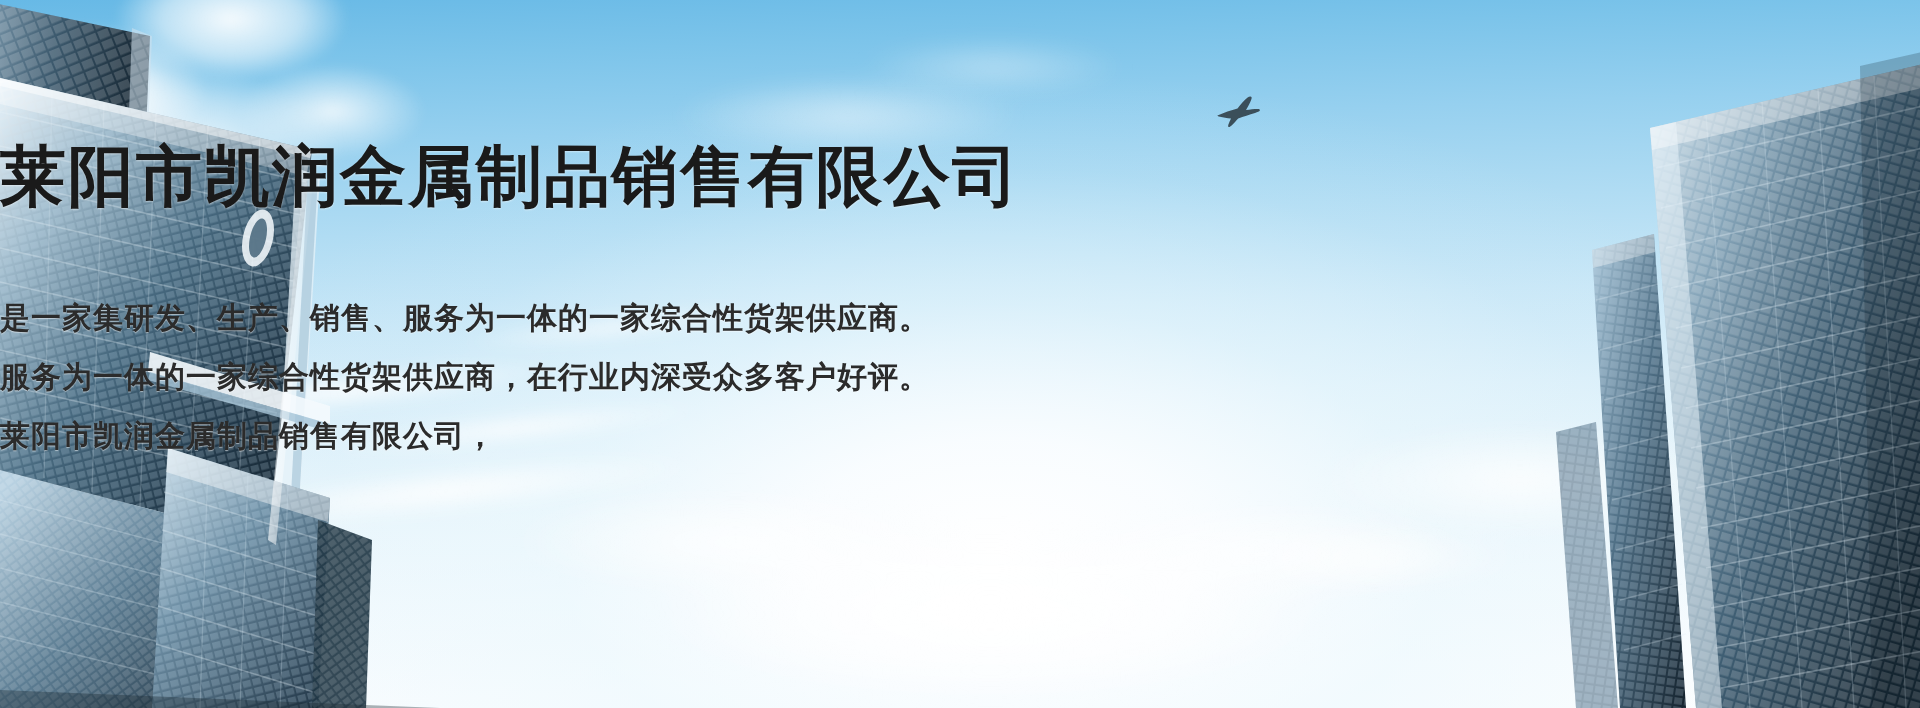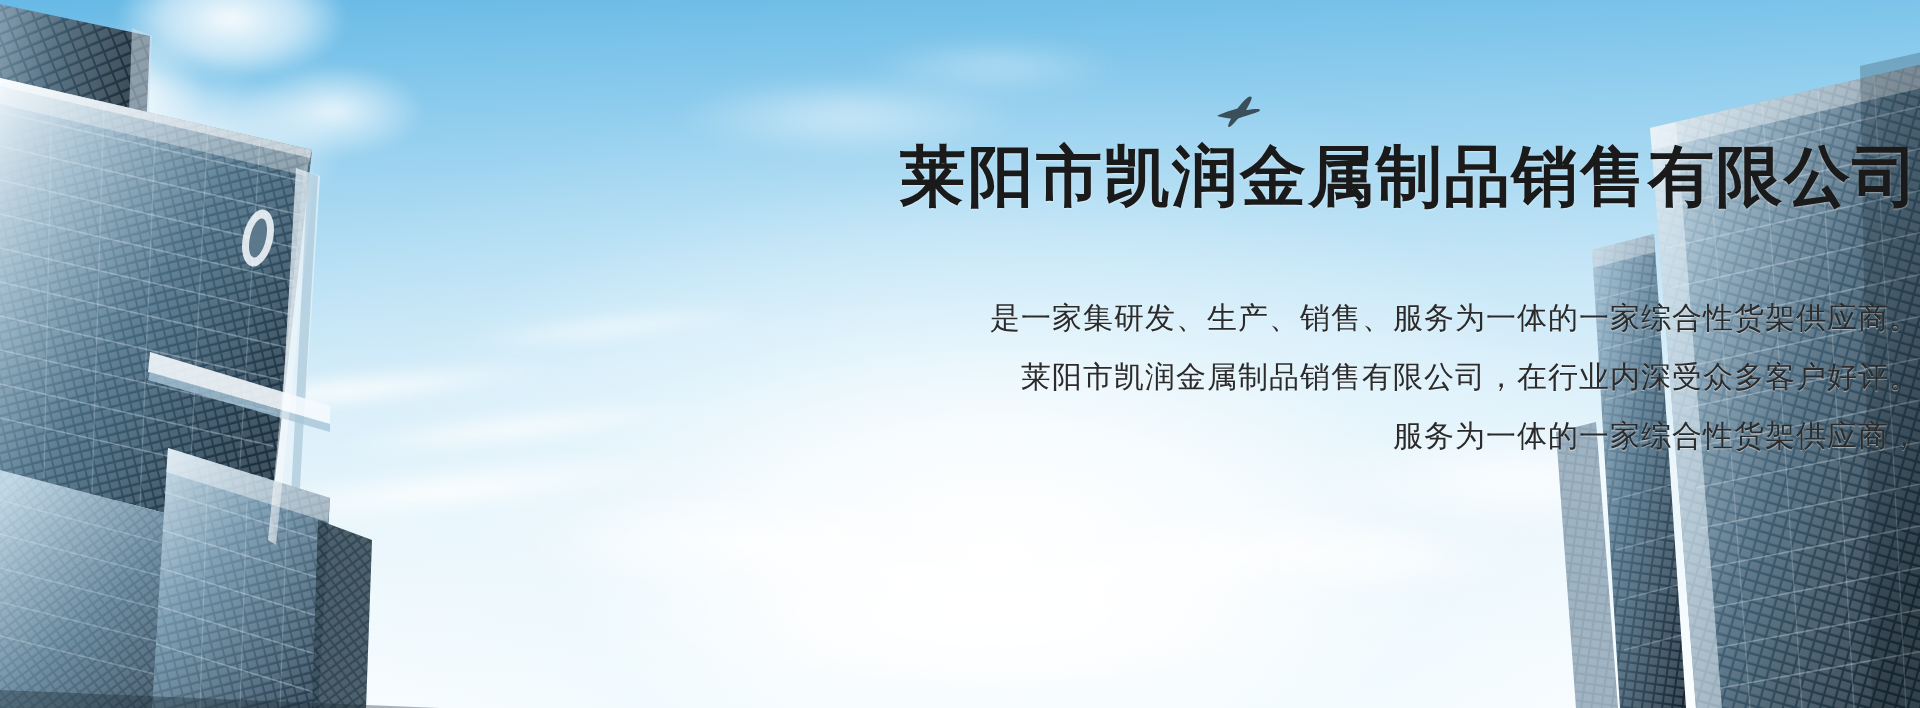--- a/index.html
+++ b/index.html
@@ -125,21 +125,21 @@
     height: 34px;
   }
 
   
   .content {
     position: absolute;
     left: 0;
     top: 0;
     width: 1920px;
     height: 708px;
-    text-align: right;
+    text-align: left;
   }
 
   .headline {
     position: absolute;
     left: 0;
     right: 0;
     top: 136px;
     font-size: 66px;
     line-height: 80px;
     font-weight: 700;
@@ -152,21 +152,21 @@
   .lines {
     position: absolute;
     left: 0;
     right: 0;
     top: 288px;
   }
 
   .line {
     font-size: 30px;
     line-height: 59px;
-    font-weight: 400;
+    font-weight: 700;
     color: #2b2b2b;
     letter-spacing: 1px;
     white-space: nowrap;
     text-shadow: 0 1px 1px rgba(255,255,255,0.5);
   }
 </style>
 </head>
 <body>
 
 <div id="banner">
@@ -392,19 +392,19 @@
                C3.0 20.3 2.0 19.9 2.5 19.5 Z" fill="#33434d" opacity="0.92"></path>
     </svg>
   </div>
 
   <div class="content">
 
     <div class="headline">莱阳市凯润金属制品销售有限公司</div>
 
     <div class="lines">
       <div class="line">是一家集研发、生产、销售、服务为一体的一家综合性货架供应商。</div>
-      <div class="line">莱阳市凯润金属制品销售有限公司，在行业内深受众多客户好评。</div>
-      <div class="line">服务为一体的一家综合性货架供应商，</div>
+      <div class="line">服务为一体的一家综合性货架供应商，在行业内深受众多客户好评。</div>
+      <div class="line">莱阳市凯润金属制品销售有限公司，</div>
     </div>
 
   </div>
 
 </div>
 
 </body></html>

